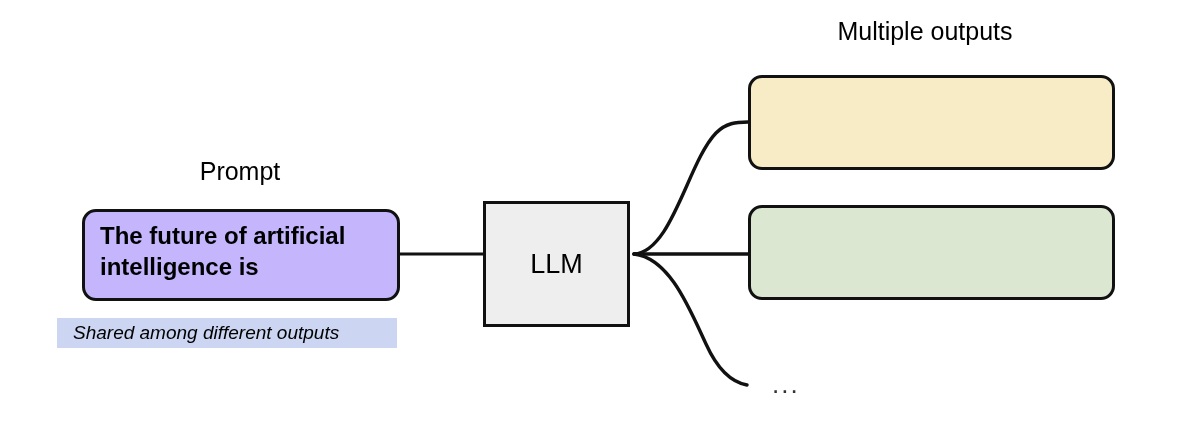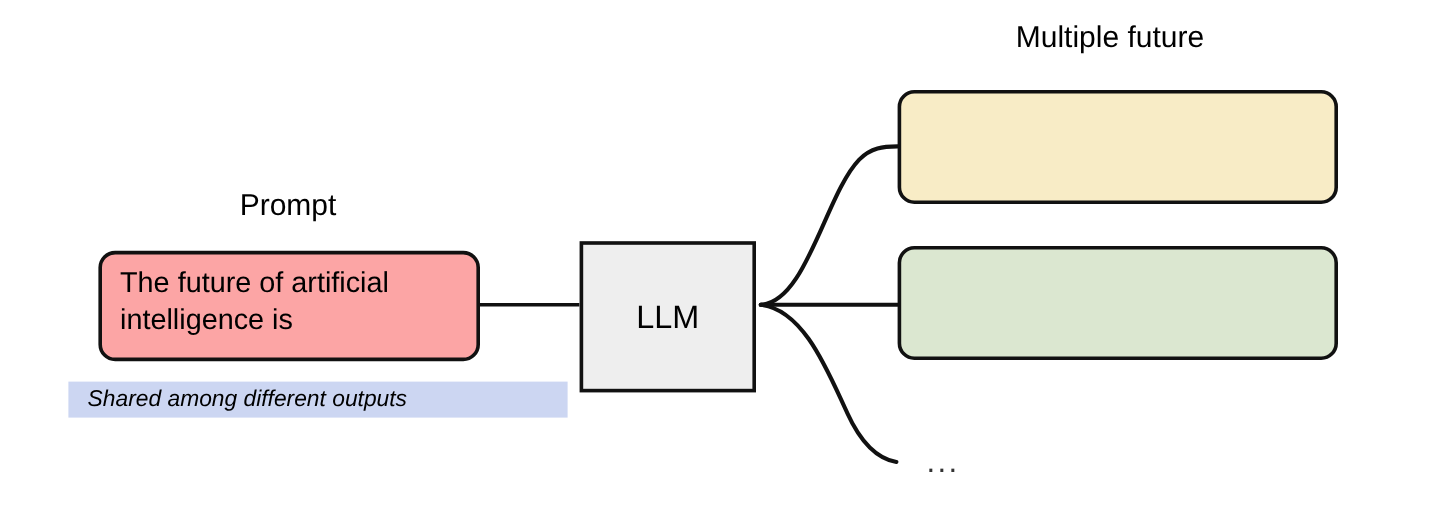--- a/index.html
+++ b/index.html
@@ -52,22 +52,23 @@
     position: absolute;
     box-sizing: border-box;
     border: 3px solid #111111;
   }
 
   #prompt-box {
     left: 82px;
     top: 209px;
     width: 318px;
     height: 92px;
-    background: #fca5a5;
+    background: #c4b5fd;
     border-radius: 14px;
+    font-weight: bold;
   }
   #prompt-text {
     position: absolute;
     left: 15px;
     top: 8px;
     width: 292px;
     font-size: 24px;
     line-height: 1.3;
     color: #000000;
   }
@@ -111,21 +112,21 @@
     top: 205px;
     width: 367px;
     height: 95px;
     background: #dbe7d0;
   }
 
   #shared-note {
     position: absolute;
     left: 57px;
     top: 318px;
-    width: 416px;
+    width: 340px;
     height: 30px;
     background: #ccd6f2;
     display: flex;
     align-items: center;
   }
   #shared-note-text {
     font-size: 19px;
     font-style: italic;
     color: #000000;
     padding-left: 16px;
@@ -153,21 +154,21 @@
 
     <path d="M 634 254 C 672 252, 688 162, 716 133 C 726 123, 736 122, 748 122" fill="none" stroke="#111111" stroke-width="3.4" stroke-linecap="round"></path>
 
     <path d="M 634 254 L 748 254" fill="none" stroke="#111111" stroke-width="3.4" stroke-linecap="round"></path>
 
     <path d="M 634 254 C 670 258, 690 310, 706 344 C 716 366, 730 382, 747 385" fill="none" stroke="#111111" stroke-width="3.4" stroke-linecap="round"></path>
   </svg>
 
   <div class="caption" id="prompt-caption">Prompt</div>
 
-  <div class="caption" id="outputs-caption">Multiple future</div>
+  <div class="caption" id="outputs-caption">Multiple outputs</div>
 
   <div class="node-box" id="prompt-box">
     <div id="prompt-text">The future of artificial intelligence is</div>
   </div>
 
   <div class="node-box" id="llm-box">
     <div id="llm-label">LLM</div>
   </div>
 
   <div class="output-box" id="output-box-1">

